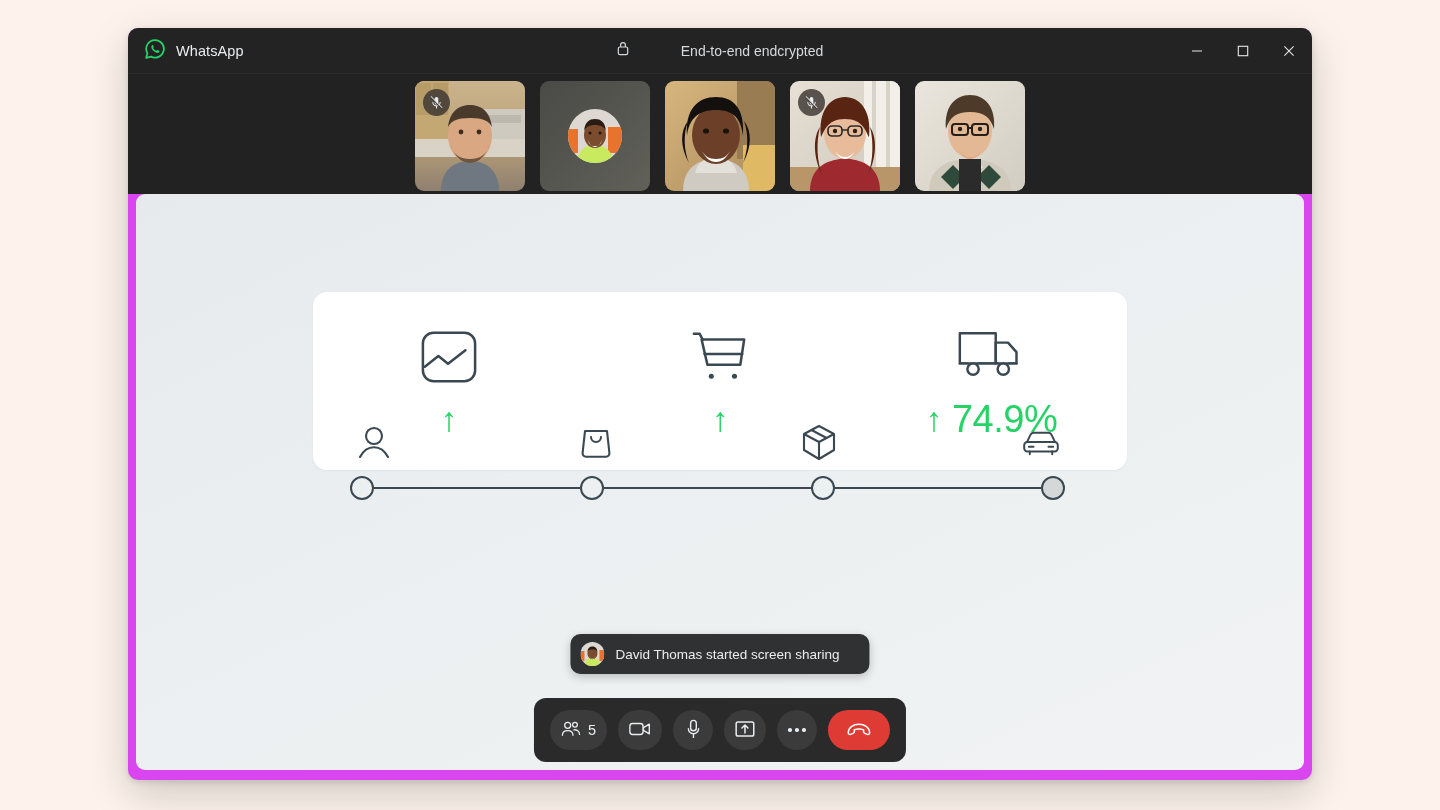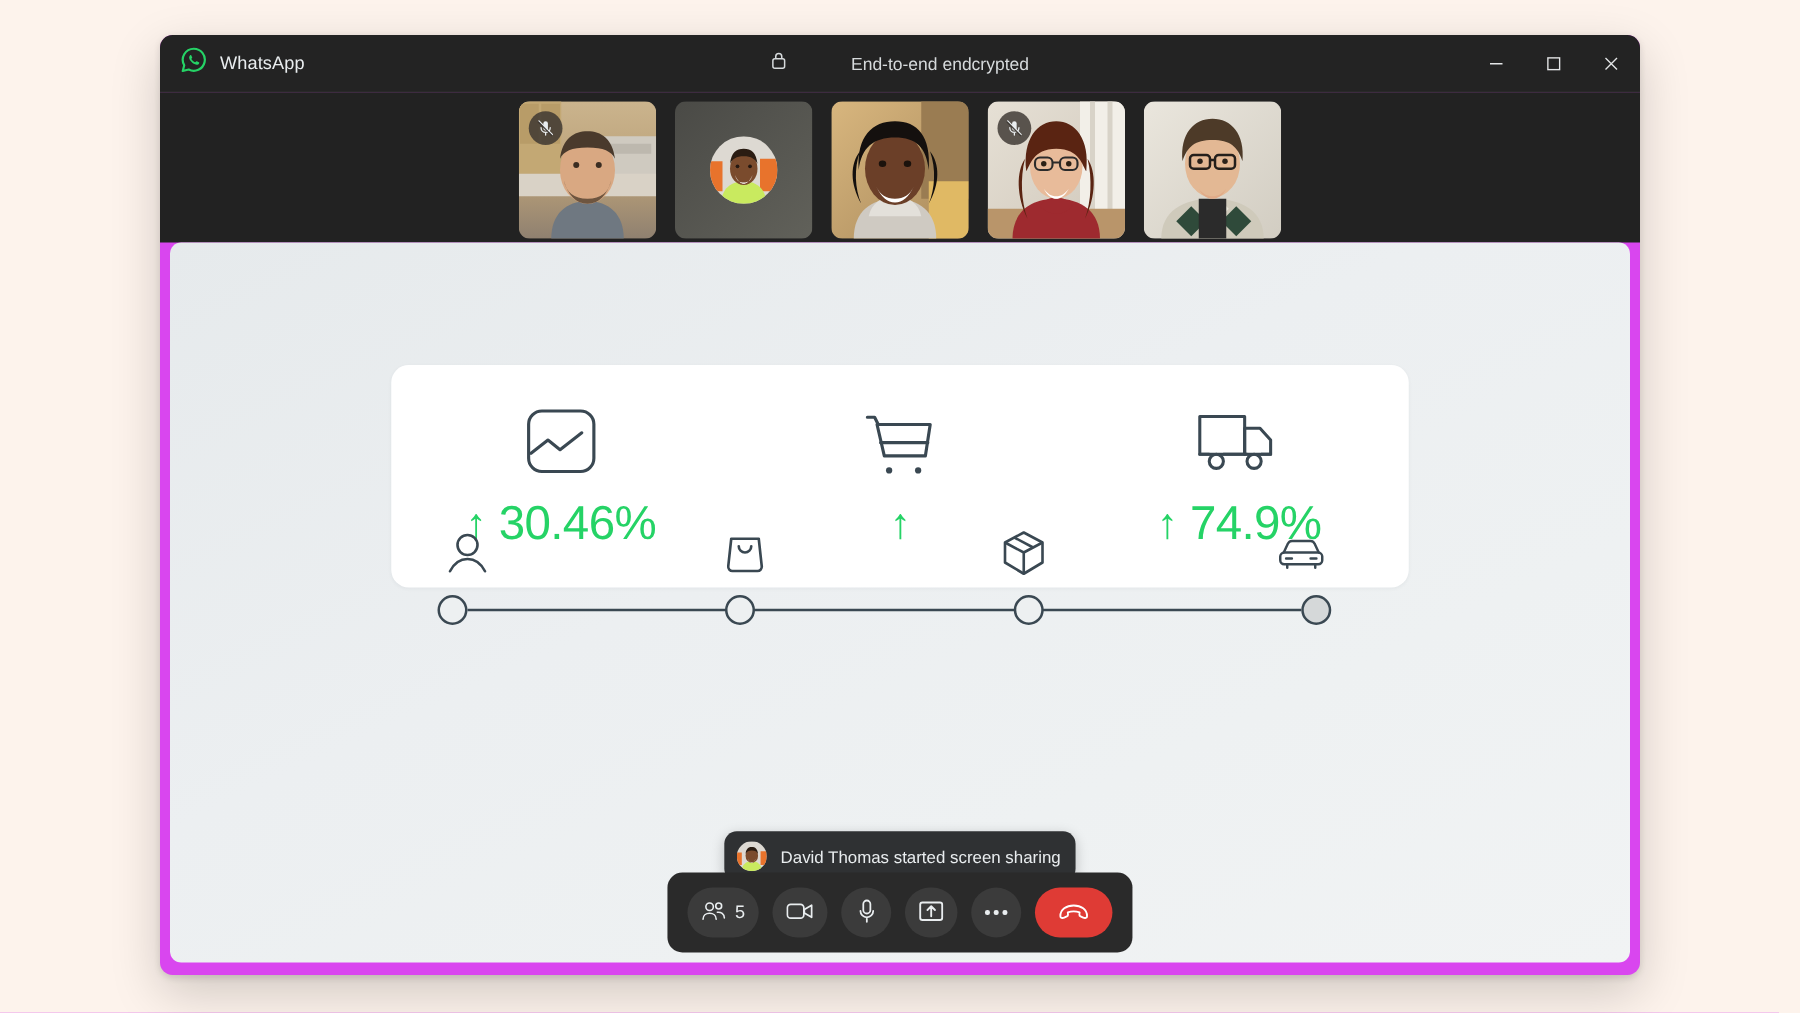--- a/index.html
+++ b/index.html
@@ -216,23 +216,22 @@
     position: absolute;
     left: 50%;
     transform: translateX(-50%);
     top: 440px;
     height: 40px;
     background: #2f3133;
     border-radius: 10px;
     display: flex;
     align-items: center;
     gap: 11px;
-    padding: 0 12px 0 10px;
+    padding: 0 30px 0 10px;
     box-shadow: 0 3px 10px rgba(0,0,0,0.22);
-    margin-top: 31px;
   }
   #toast-avatar {
     width: 24px; height: 24px;
     border-radius: 50%;
     overflow: hidden;
     flex: 0 0 24px;
   }
   #toast-text {
     color: #e9edef;
     font-size: 13.5px;
@@ -490,21 +489,20 @@
 
         <div class="metric">
           <div class="metric-icon">
             <svg width="58" height="58" viewBox="0 0 60 60">
               <rect x="3" y="5" width="54" height="50" rx="11" fill="none" stroke="#3A4852" stroke-width="2.6"></rect>
               <path d="M5 40l14-11 10 8 18-14" fill="none" stroke="#3A4852" stroke-width="2.6" stroke-linecap="round" stroke-linejoin="round"></path>
             </svg>
           </div>
           <div class="metric-value">
             <span class="metric-arrow">↑</span>
-            <span>30.46%</span>
           </div>
         </div>
 
         <div class="metric">
           <div class="metric-icon">
             <svg width="60" height="58" viewBox="0 0 62 60">
               <path d="M4 6h6l3 6" fill="none" stroke="#3A4852" stroke-width="2.6" stroke-linecap="round" stroke-linejoin="round"></path>
               <path d="M12 12h44l-4 26H18z" fill="none" stroke="#3A4852" stroke-width="2.6" stroke-linecap="round" stroke-linejoin="round"></path>
               <path d="M15 27h39" fill="none" stroke="#3A4852" stroke-width="2.6" stroke-linecap="round"></path>
               <circle cx="22" cy="50" r="2.6" fill="#3A4852"></circle>

